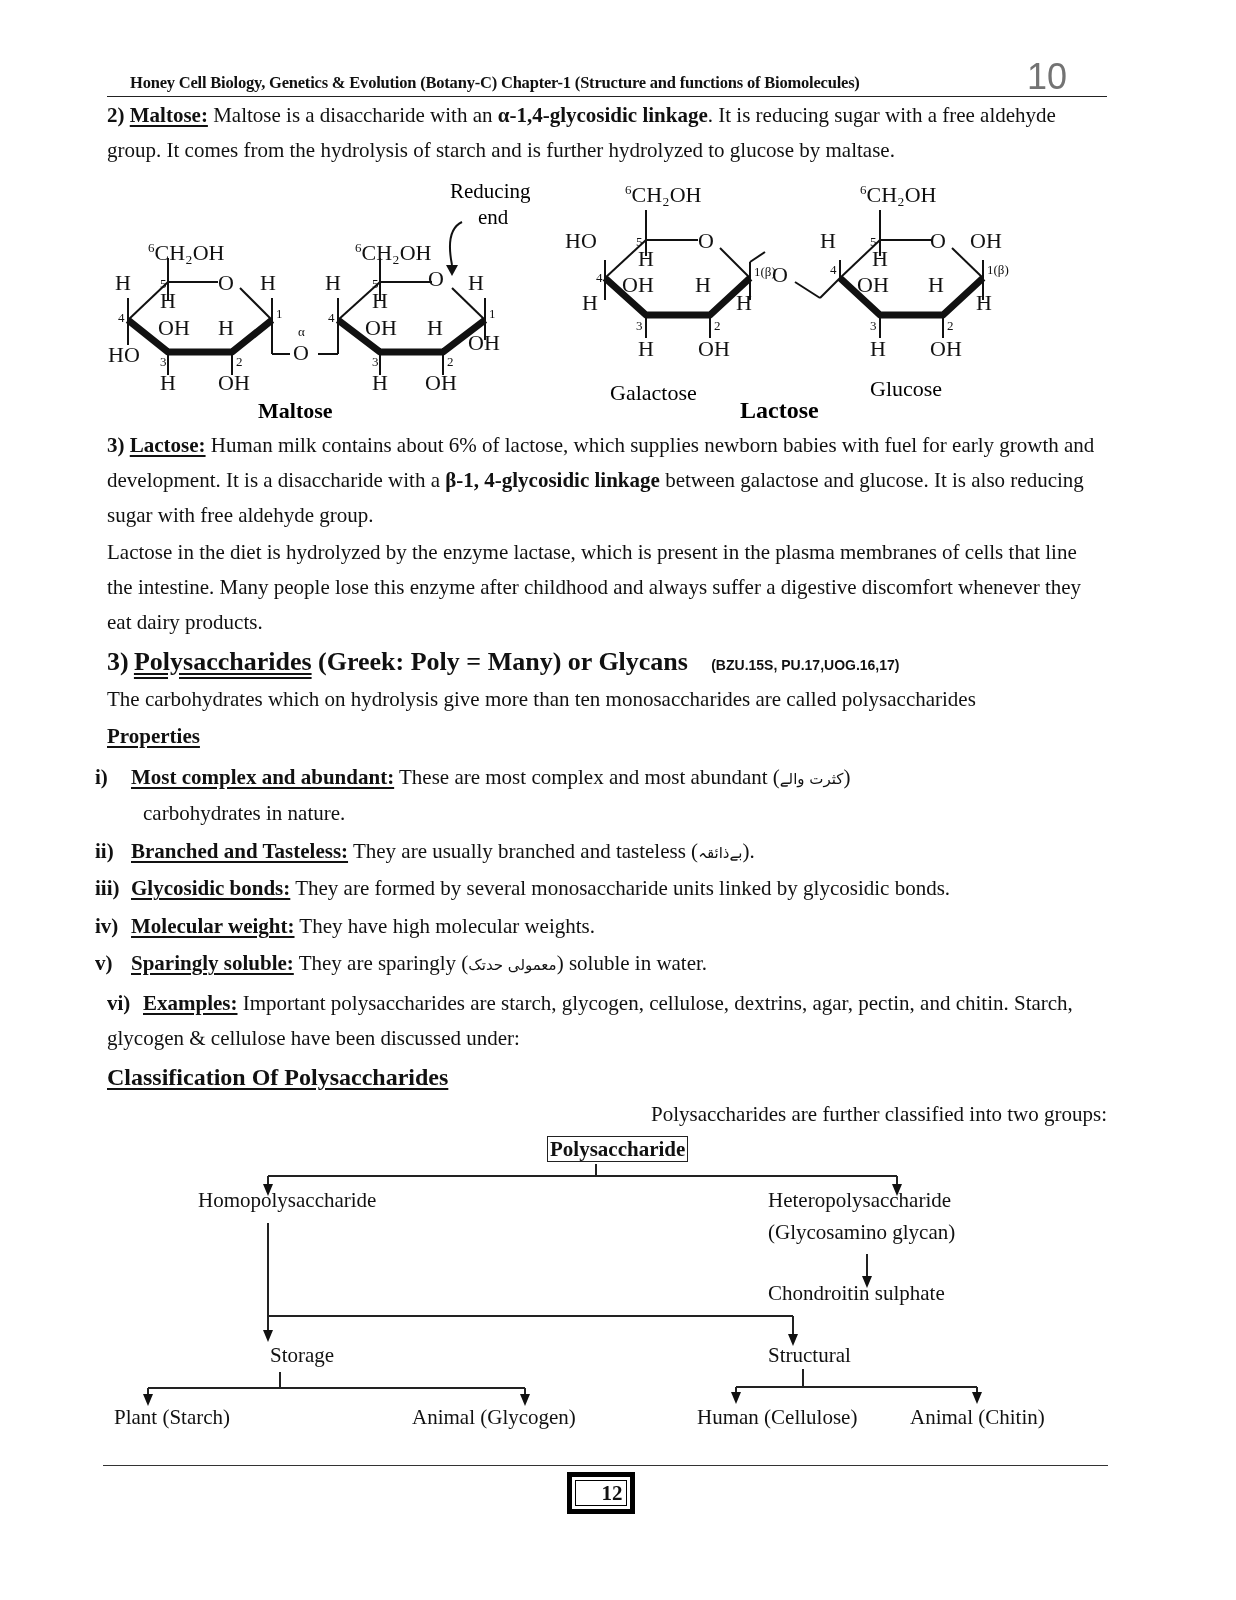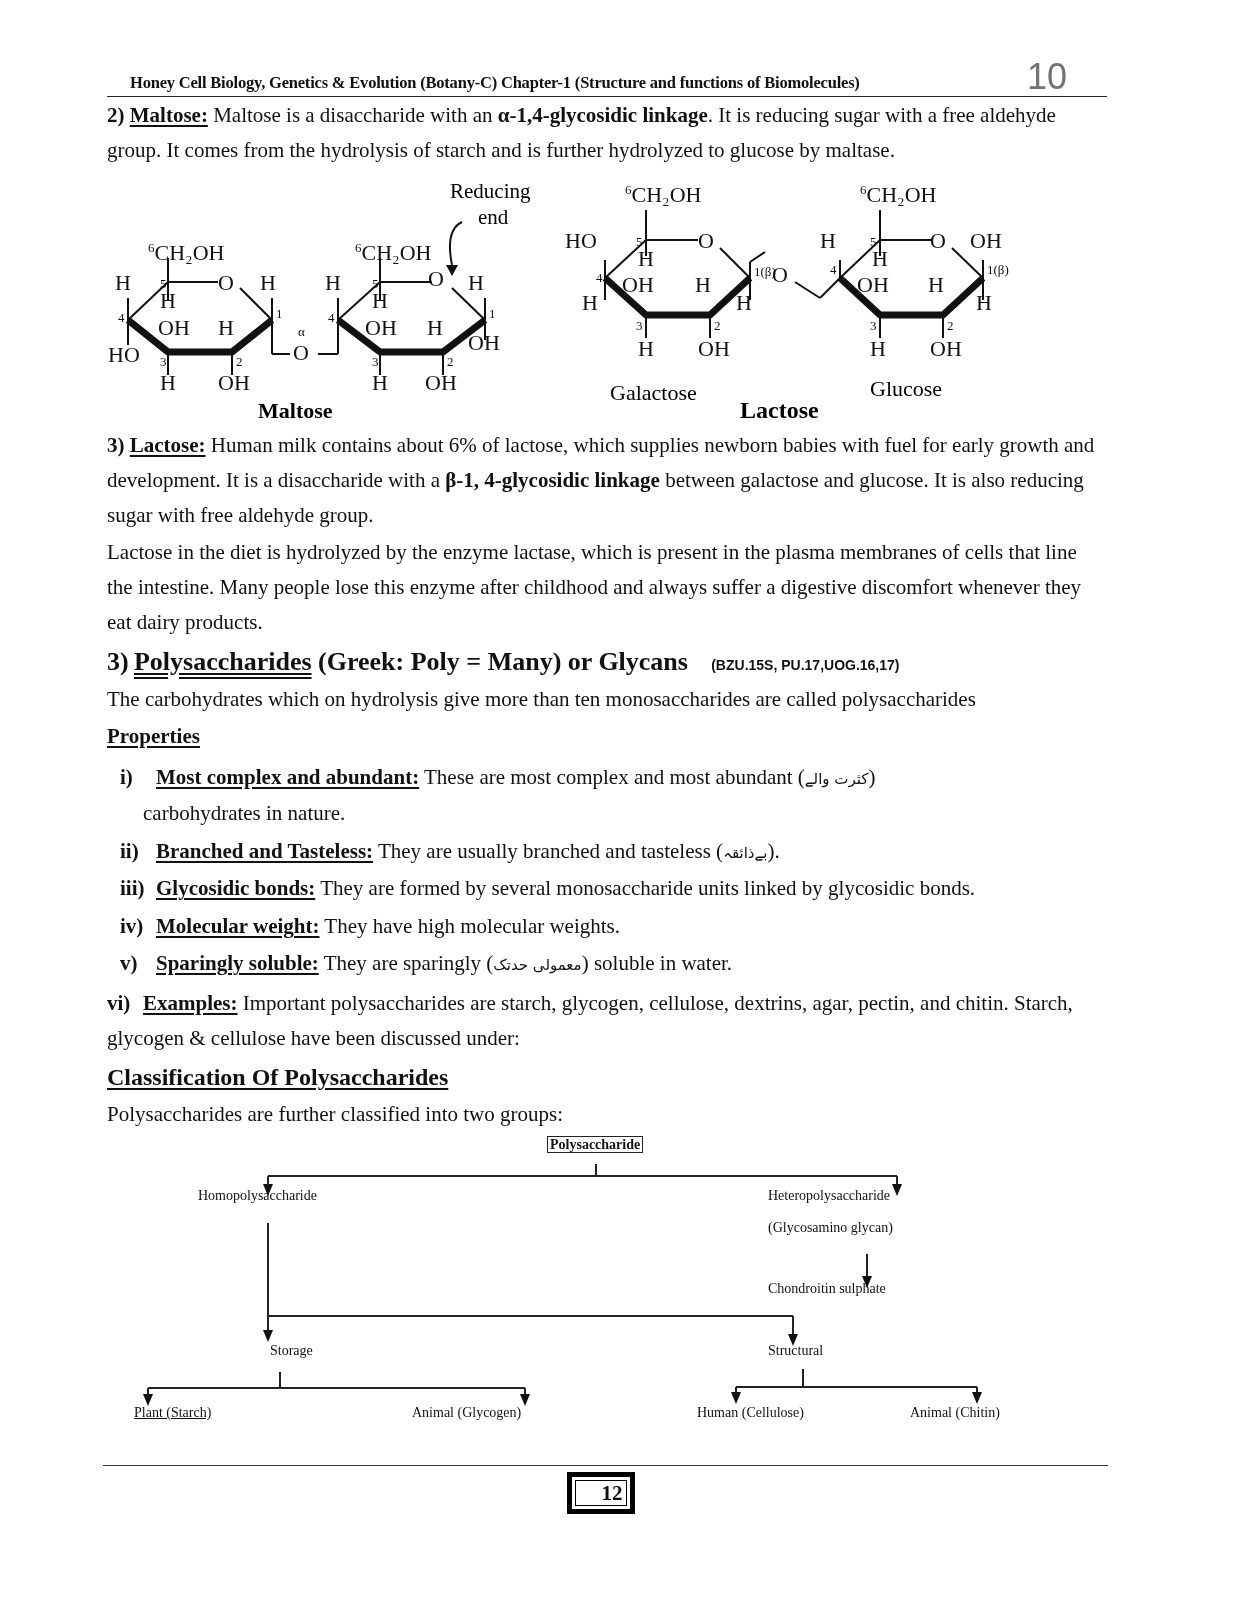--- a/index.html
+++ b/index.html
@@ -8,25 +8,25 @@
   .abs { position: absolute; }
   .header { left: 107px; top: 66px; width: 1000px; height: 30px; border-bottom: 1.5px solid #222; }
   .header-title { position: absolute; left: 0; bottom: 3px; font-size: 16.5px; font-weight: bold; letter-spacing: -0.2px; margin-left: 23px; }
   .header-num { position: absolute; left: 920px; bottom: -2px; font-family: "Liberation Sans", sans-serif; font-size: 36px; color: #737373; }
   .p { position: absolute; left: 107px; width: 1000px; font-size: 21px; line-height: 35px; }
   .p b { font-weight: bold; }
   .u { text-decoration: underline; text-decoration-thickness: 2px; text-underline-offset: 3px; }
   .udbl { text-decoration: underline double; text-underline-offset: 3px; }
   .h3 { font-size: 26px; font-weight: bold; }
   .ref { font-family: "Liberation Sans", sans-serif; font-size: 14px; font-weight: bold; margin-left: 18px; }
-  .prop { position: absolute; left: 120px; font-size: 21px; line-height: 35px; }
+  .prop { position: absolute; left: 95px; font-size: 21px; line-height: 35px; }
   .roman { display: inline-block; width: 36px; font-weight: bold; }
   .urdu { font-family: "DejaVu Sans", sans-serif; font-size: 15px; }
   svg text { font-family: "Liberation Serif", serif; }
-  .node { position: absolute; font-size: 14px; white-space: nowrap; padding-left: 20px; }
+  .node { position: absolute; font-size: 21px; white-space: nowrap; padding-left: 20px; }
   .rootbox { border: 1.5px solid #222; padding: 0 2px; font-weight: bold; }
   .footer-rule { left: 103px; top: 1465px; width: 1005px; border-top: 1.5px solid #333; }
   .pagebox { left: 567px; top: 1472px; width: 68px; height: 42px; border: 5px solid #000; box-sizing: border-box; }
   .pagebox-inner { position: absolute; left: 3px; top: 3px; right: 3px; bottom: 3px; border: 1.5px solid #000;
                    text-align: center; font-weight: bold; font-size: 21px; line-height: 24px; padding-left: 22px; }
 </style>
 </head>
 <body>
 
 <div class="abs header">
@@ -208,21 +208,21 @@
 <div class="prop" style="top:946px;">
   <span class="roman">v)</span><b class="u">Sparingly soluble:</b><span> They are sparingly (</span><span class="urdu" dir="rtl">معمولی حدتک</span><span>) soluble in water.</span>
 </div>
 <div class="p" style="top:986px;">
   <span class="roman">vi)</span><b class="u">Examples:</b><span> Important polysaccharides are starch, glycogen, cellulose, dextrins, agar, pectin, and chitin.  Starch, glycogen &amp; cellulose have been discussed under:</span>
 </div>
 
 <div class="p" style="top:1060px; font-size:24px;">
   <b class="u">Classification Of Polysaccharides</b>
 </div>
-<div class="p" style="top:1097px;">Polysaccharides are further classified into two groups:</div>
+<div class="p" style="top:1097px;text-align:right;">Polysaccharides are further classified into two groups:</div>
 
 <svg class="abs" style="left:0; top:0;" width="1236" height="1600">
   <g stroke="#222" stroke-width="2" fill="none">
     <line x1="596" y1="1164" x2="596" y2="1176"></line>
     <line x1="268" y1="1176" x2="897" y2="1176"></line>
     <line x1="268" y1="1176" x2="268" y2="1186"></line>
     <line x1="897" y1="1176" x2="897" y2="1186"></line>
     <line x1="268" y1="1223" x2="268" y2="1332"></line>
     <line x1="268" y1="1316" x2="793" y2="1316"></line>
     <line x1="793" y1="1316" x2="793" y2="1336"></line>
@@ -251,21 +251,21 @@
 
 <div class="node" style="left:527px; top:1137px;">
   <span class="rootbox">Polysaccharide</span>
 </div>
 <div class="node" style="left:178px; top:1188px;">Homopolysaccharide</div>
 <div class="node" style="left:748px; top:1188px;">Heteropolysaccharide</div>
 <div class="node" style="left:748px; top:1220px;">(Glycosamino glycan)</div>
 <div class="node" style="left:748px; top:1281px;">Chondroitin sulphate</div>
 <div class="node" style="left:250px; top:1343px;">Storage</div>
 <div class="node" style="left:748px; top:1343px;">Structural</div>
-<div class="node" style="left:114px; top:1405px;text-decoration:underline;">Plant (Starch)</div>
+<div class="node" style="left:94px; top:1405px;">Plant (Starch)</div>
 <div class="node" style="left:392px; top:1405px;">Animal (Glycogen)</div>
 <div class="node" style="left:677px; top:1405px;">Human (Cellulose)</div>
 <div class="node" style="left:890px; top:1405px;">Animal (Chitin)</div>
 
 <div class="abs footer-rule"></div>
 <div class="abs pagebox">
   <div class="pagebox-inner">12</div>
 </div>
 
 </body></html>

